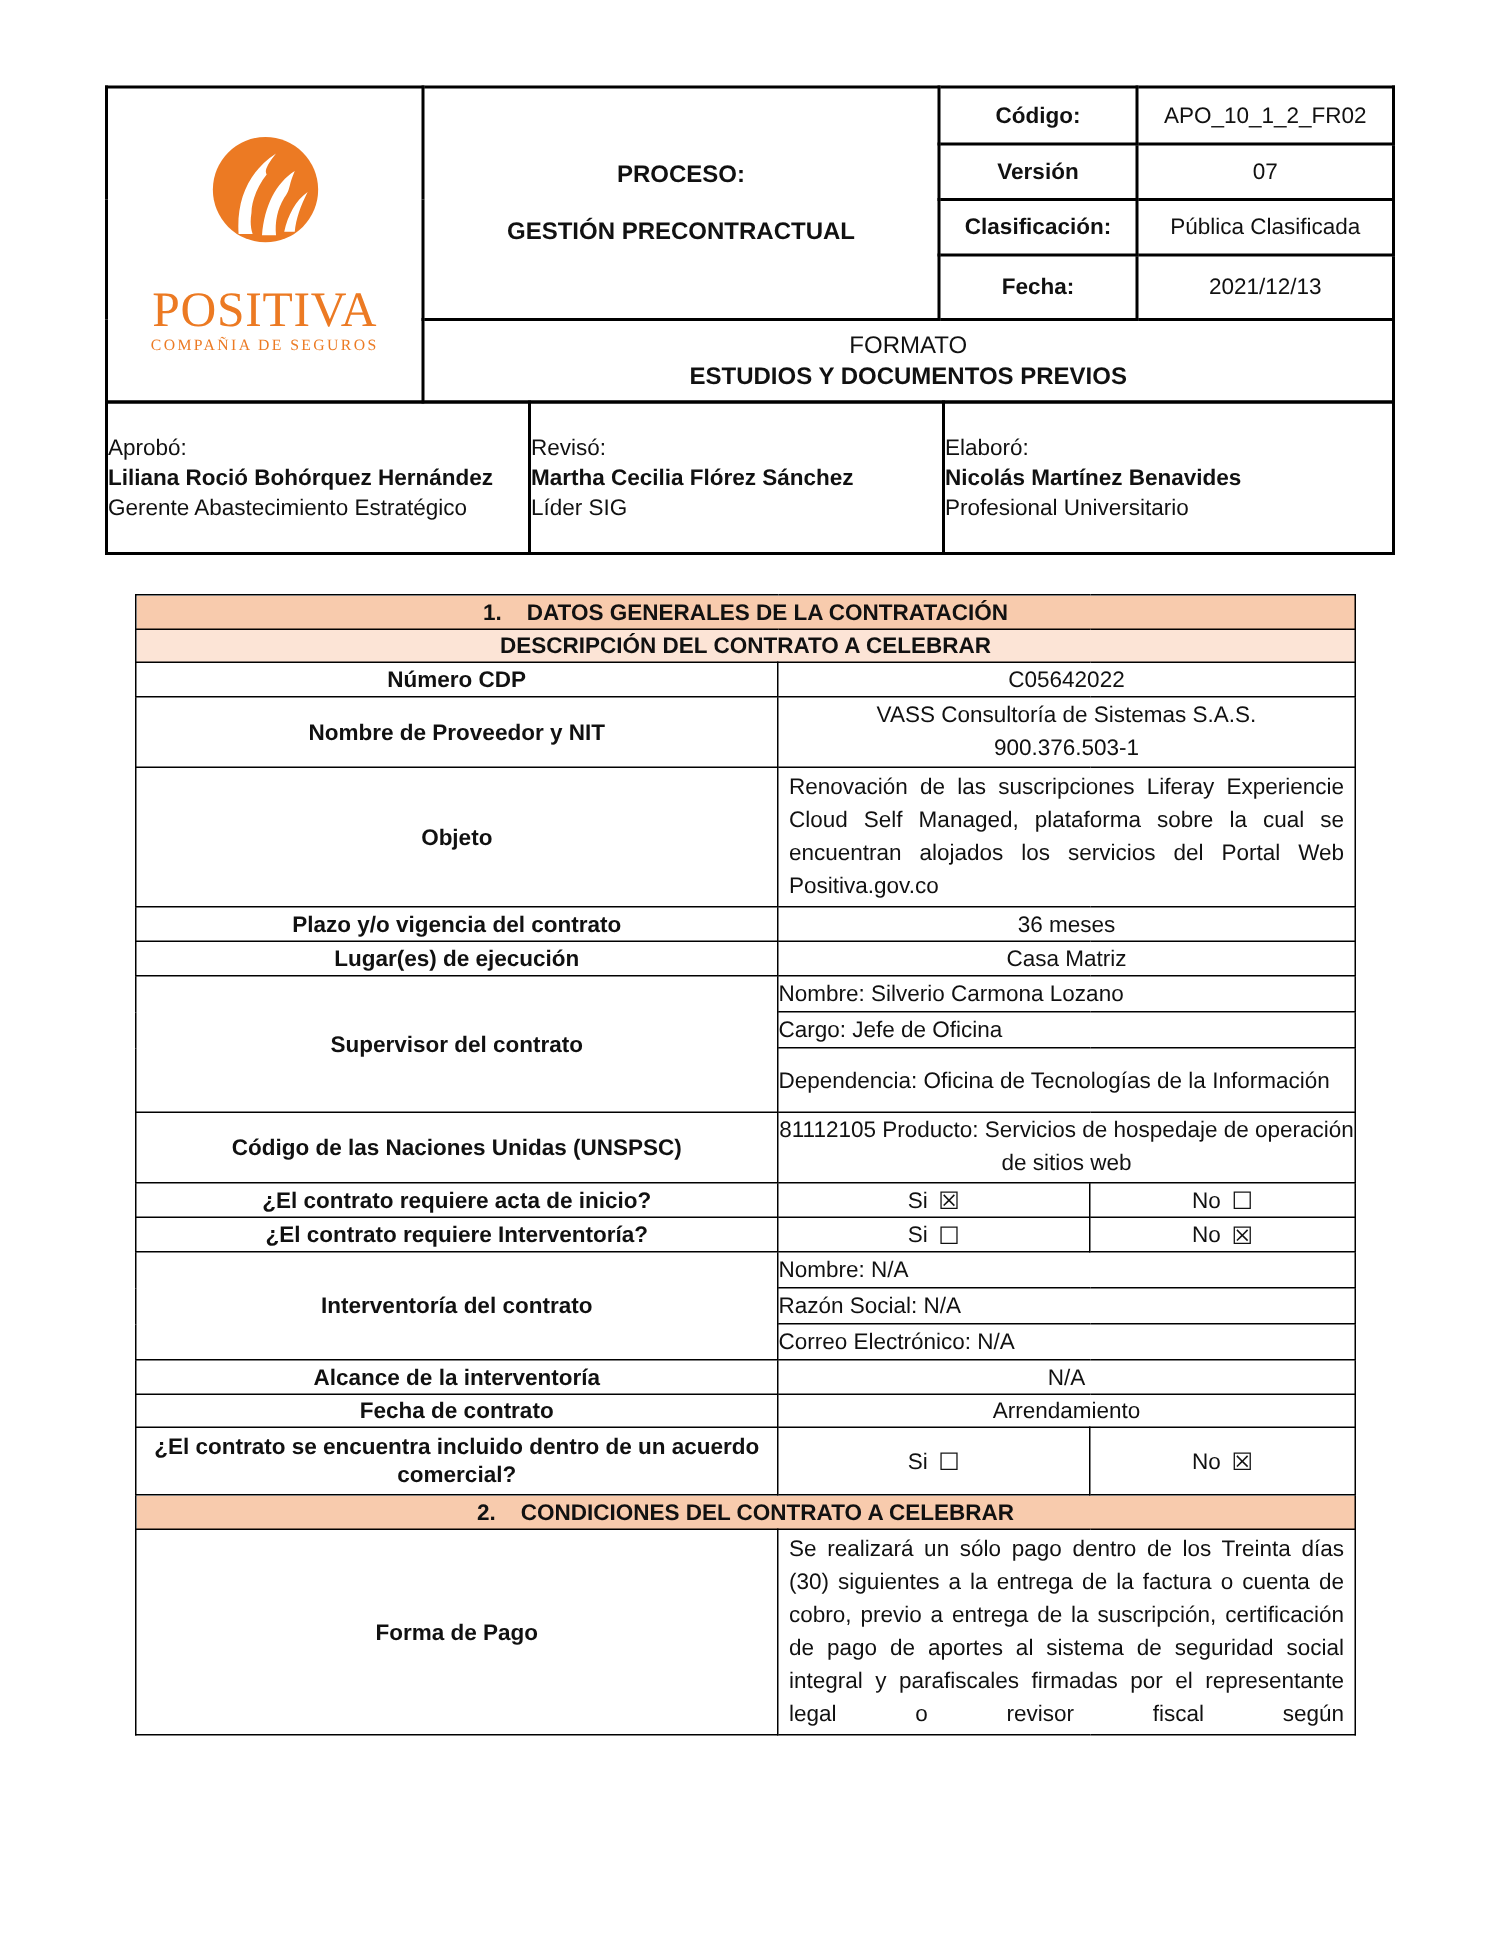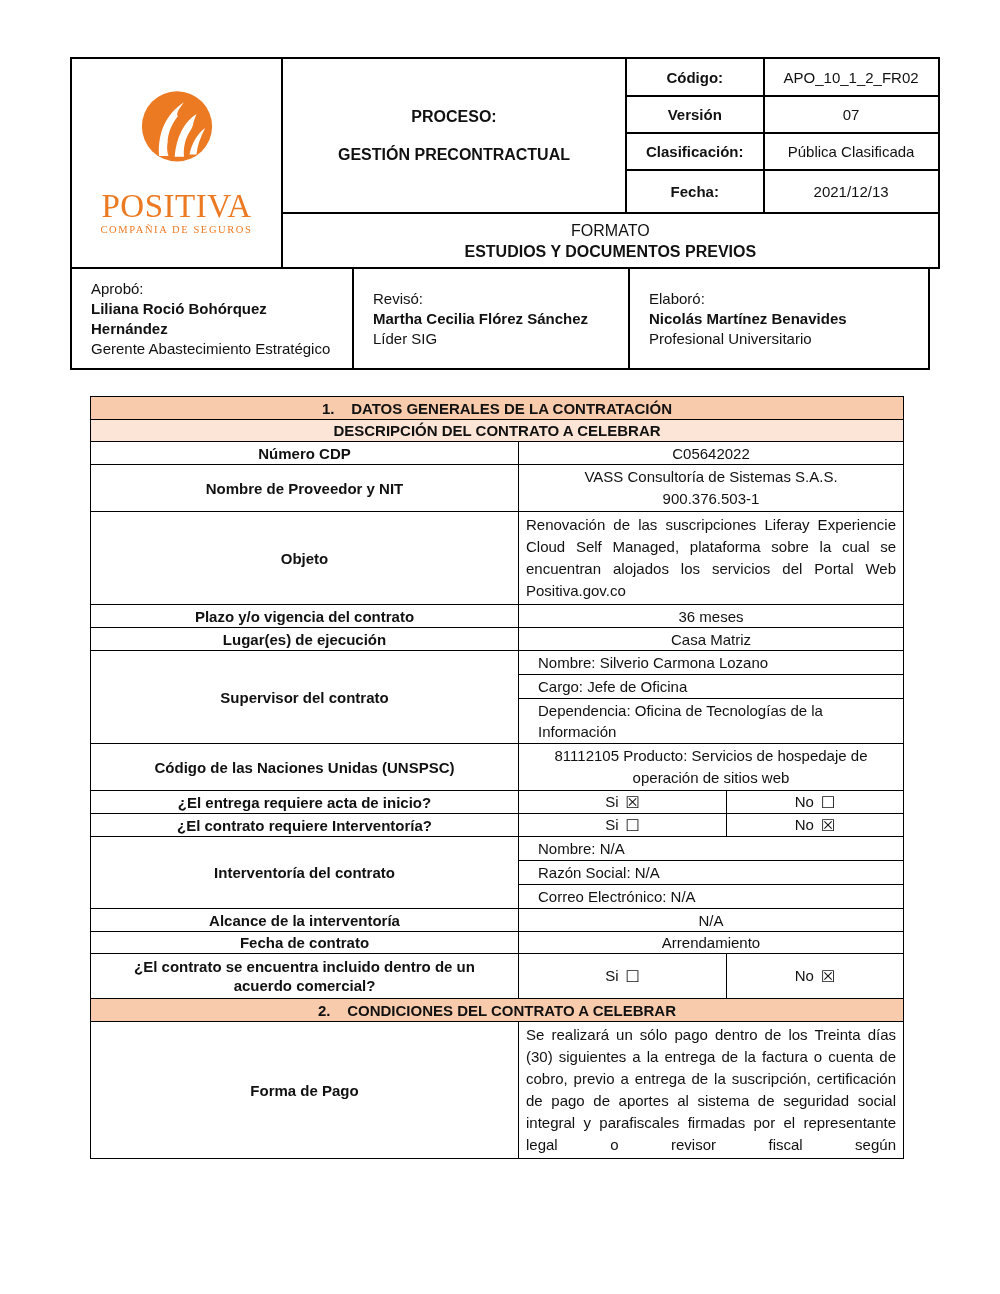--- a/index.html
+++ b/index.html
@@ -2,21 +2,21 @@
 <html><head>
 <meta charset="utf-8">
 <style>
   html,body{margin:0;padding:0;}
   body{
     width:1000px;height:1294px;position:relative;background:#ffffff;
     font-family:"Liberation Sans",sans-serif;color:#111;
     -webkit-font-smoothing:antialiased;
   }
   table{border-collapse:collapse;table-layout:fixed;}
-  td{padding:1px 19px;vertical-align:middle;overflow:hidden;}
+  td{padding:1px 0;vertical-align:middle;overflow:hidden;}
 
   
   #hdr{position:absolute;left:70px;top:57px;}
   #hdr td{border:2px solid #000;}
   .logo-cell{text-align:center;vertical-align:top;padding-top:30px;}
   .brand{font-family:"Liberation Serif",serif;color:#EC7A23;font-size:33px;letter-spacing:.5px;line-height:30px;margin-top:20px;}
   .tagline{font-family:"Liberation Serif",serif;color:#EC7A23;font-size:10.5px;letter-spacing:1.6px;margin-top:3px;}
   .proceso-cell{text-align:center;font-weight:bold;font-size:16px;}
   .proceso-label{margin-bottom:20px;}
   .meta-label{font-weight:bold;font-size:15px;text-align:center;}
@@ -171,21 +171,21 @@
   <tr style="height:43px">
     <td class="val-l" colspan="2">Dependencia: Oficina de Tecnologías de la Información</td>
   </tr>
 
   <tr style="height:46px">
     <td class="lbl">Código de las Naciones Unidas (UNSPSC)</td>
     <td class="val-c" colspan="2" style="line-height:22px">81112105 Producto: Servicios de hospedaje de operación de sitios web</td>
   </tr>
 
   <tr style="height:23px">
-    <td class="lbl">¿El entrega requiere acta de inicio?</td>
+    <td class="lbl">¿El contrato requiere acta de inicio?</td>
     <td class="val-c">
       <span>Si</span><span class="box">☒</span>
     </td>
     <td class="val-c">
       <span>No</span><span class="box">☐</span>
     </td>
   </tr>
 
   <tr style="height:23px">
     <td class="lbl">¿El contrato requiere Interventoría?</td>

